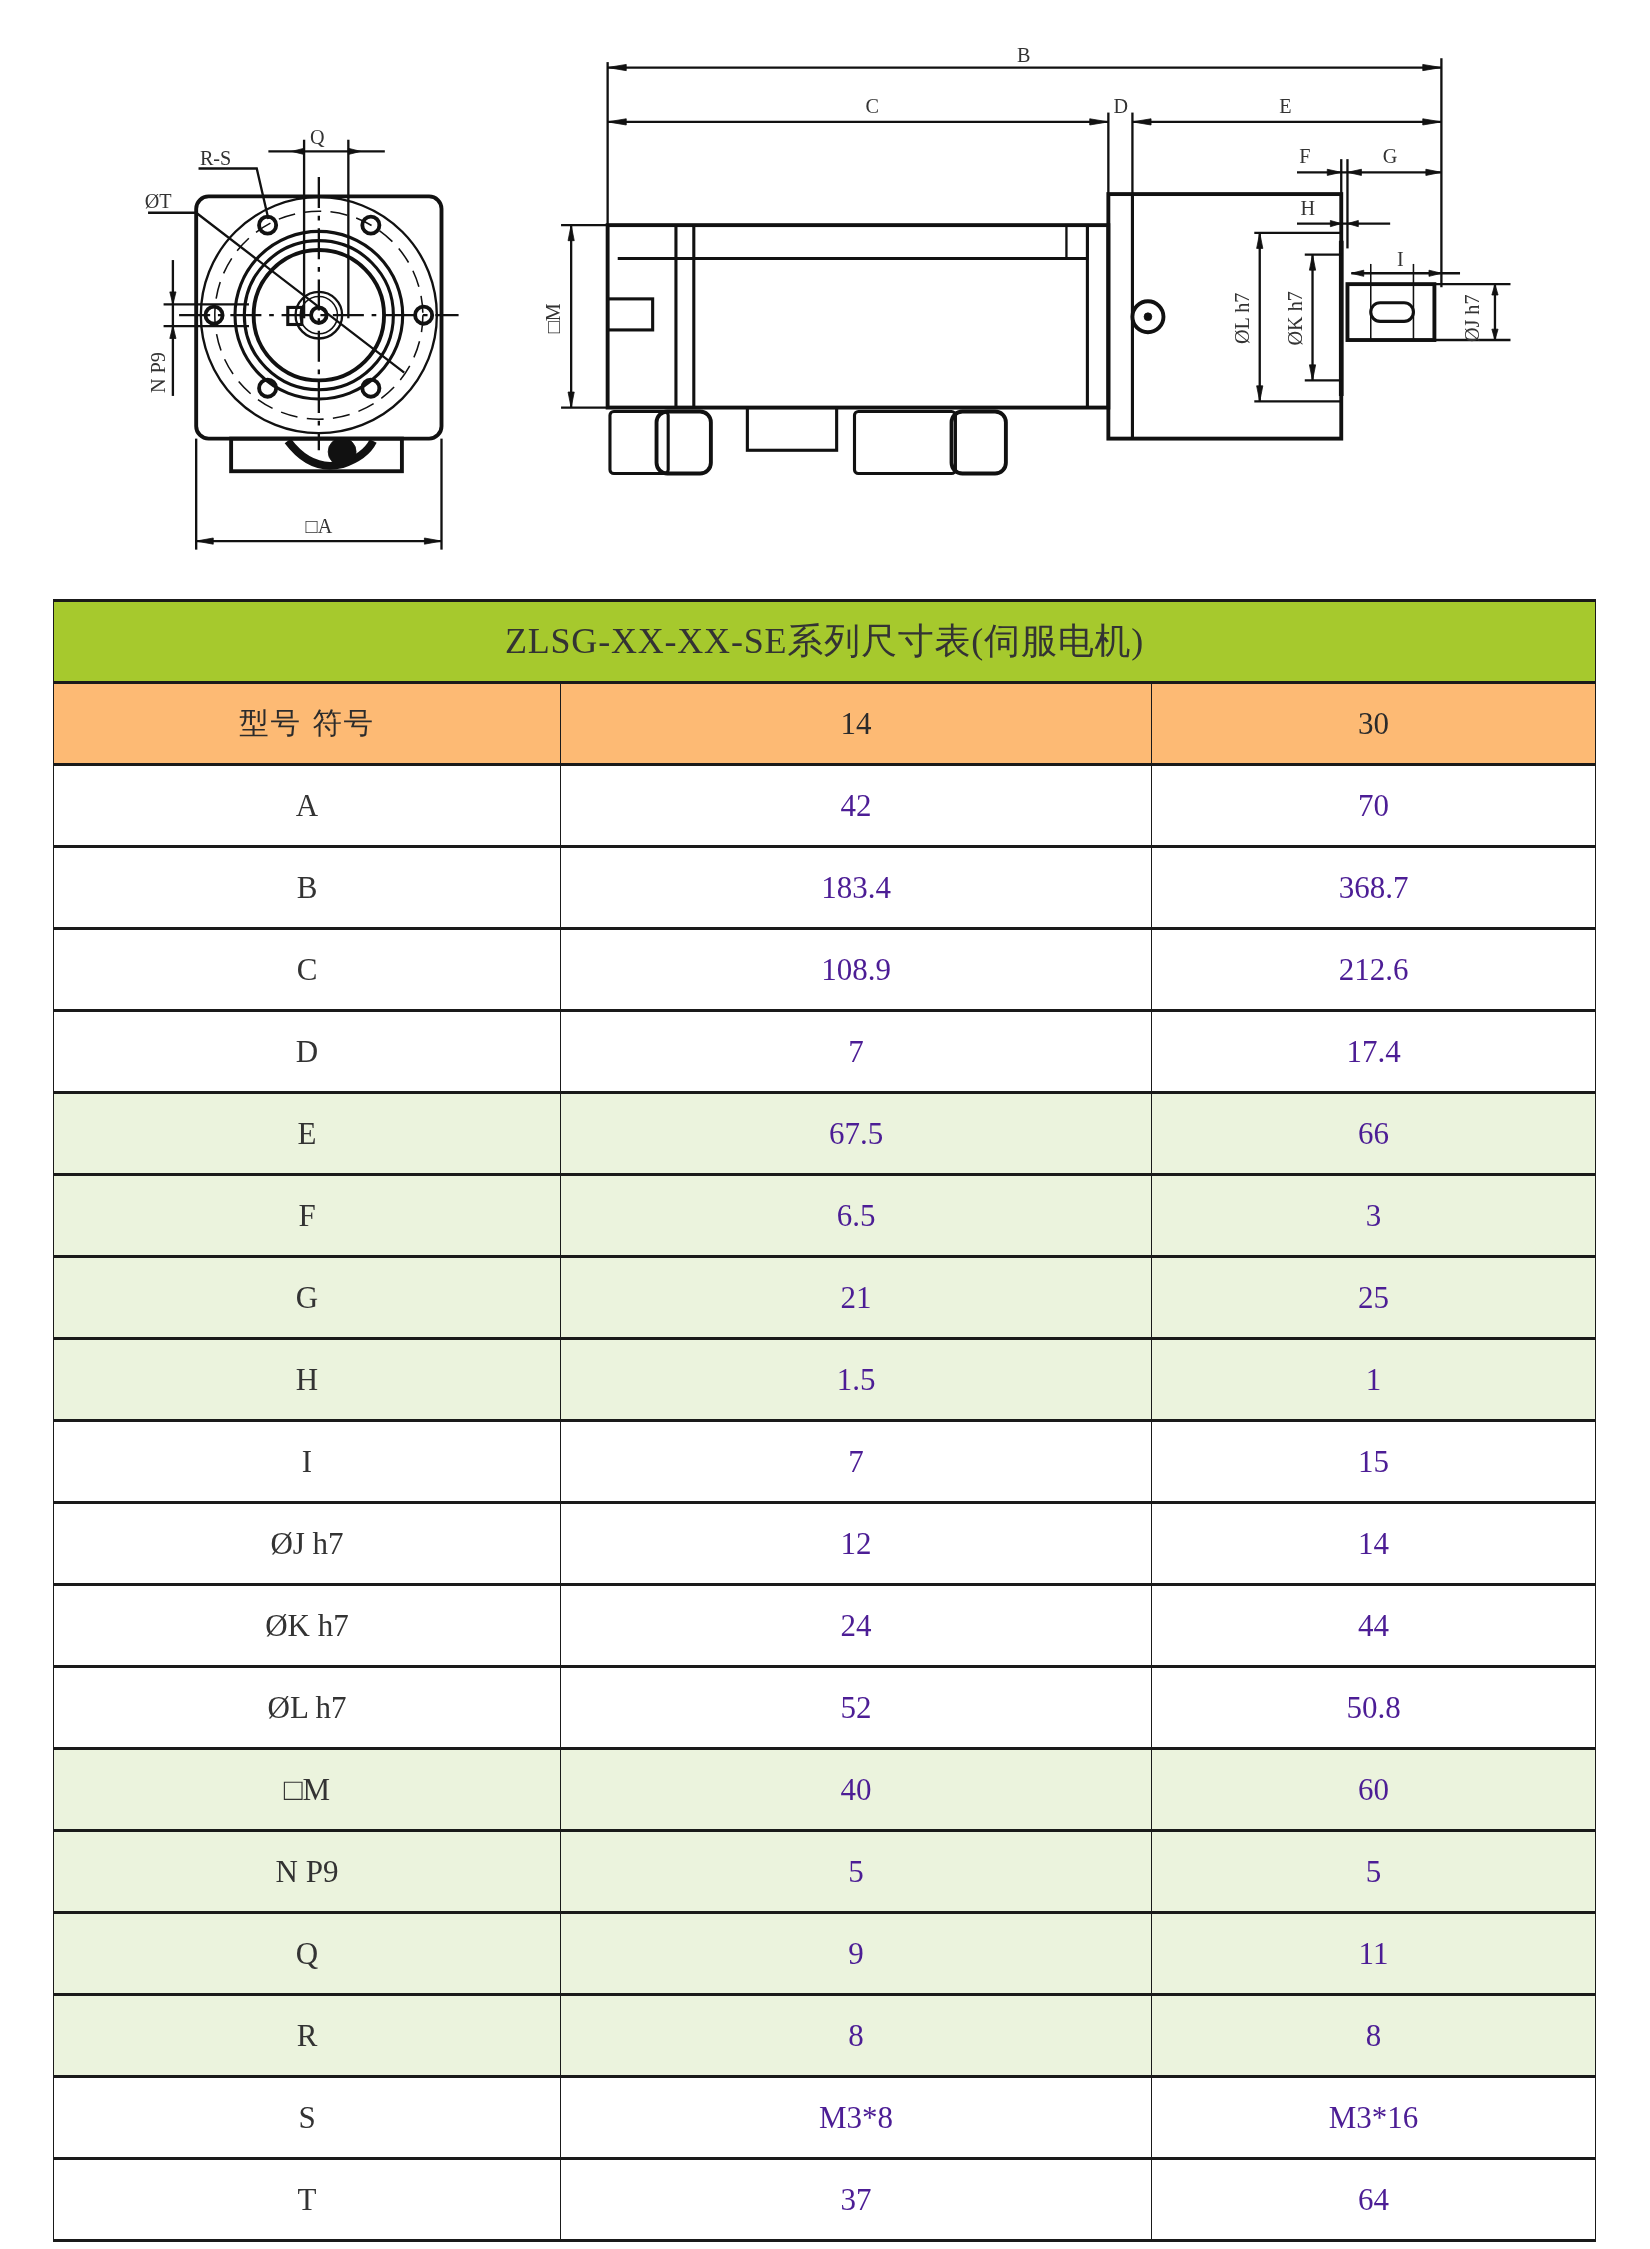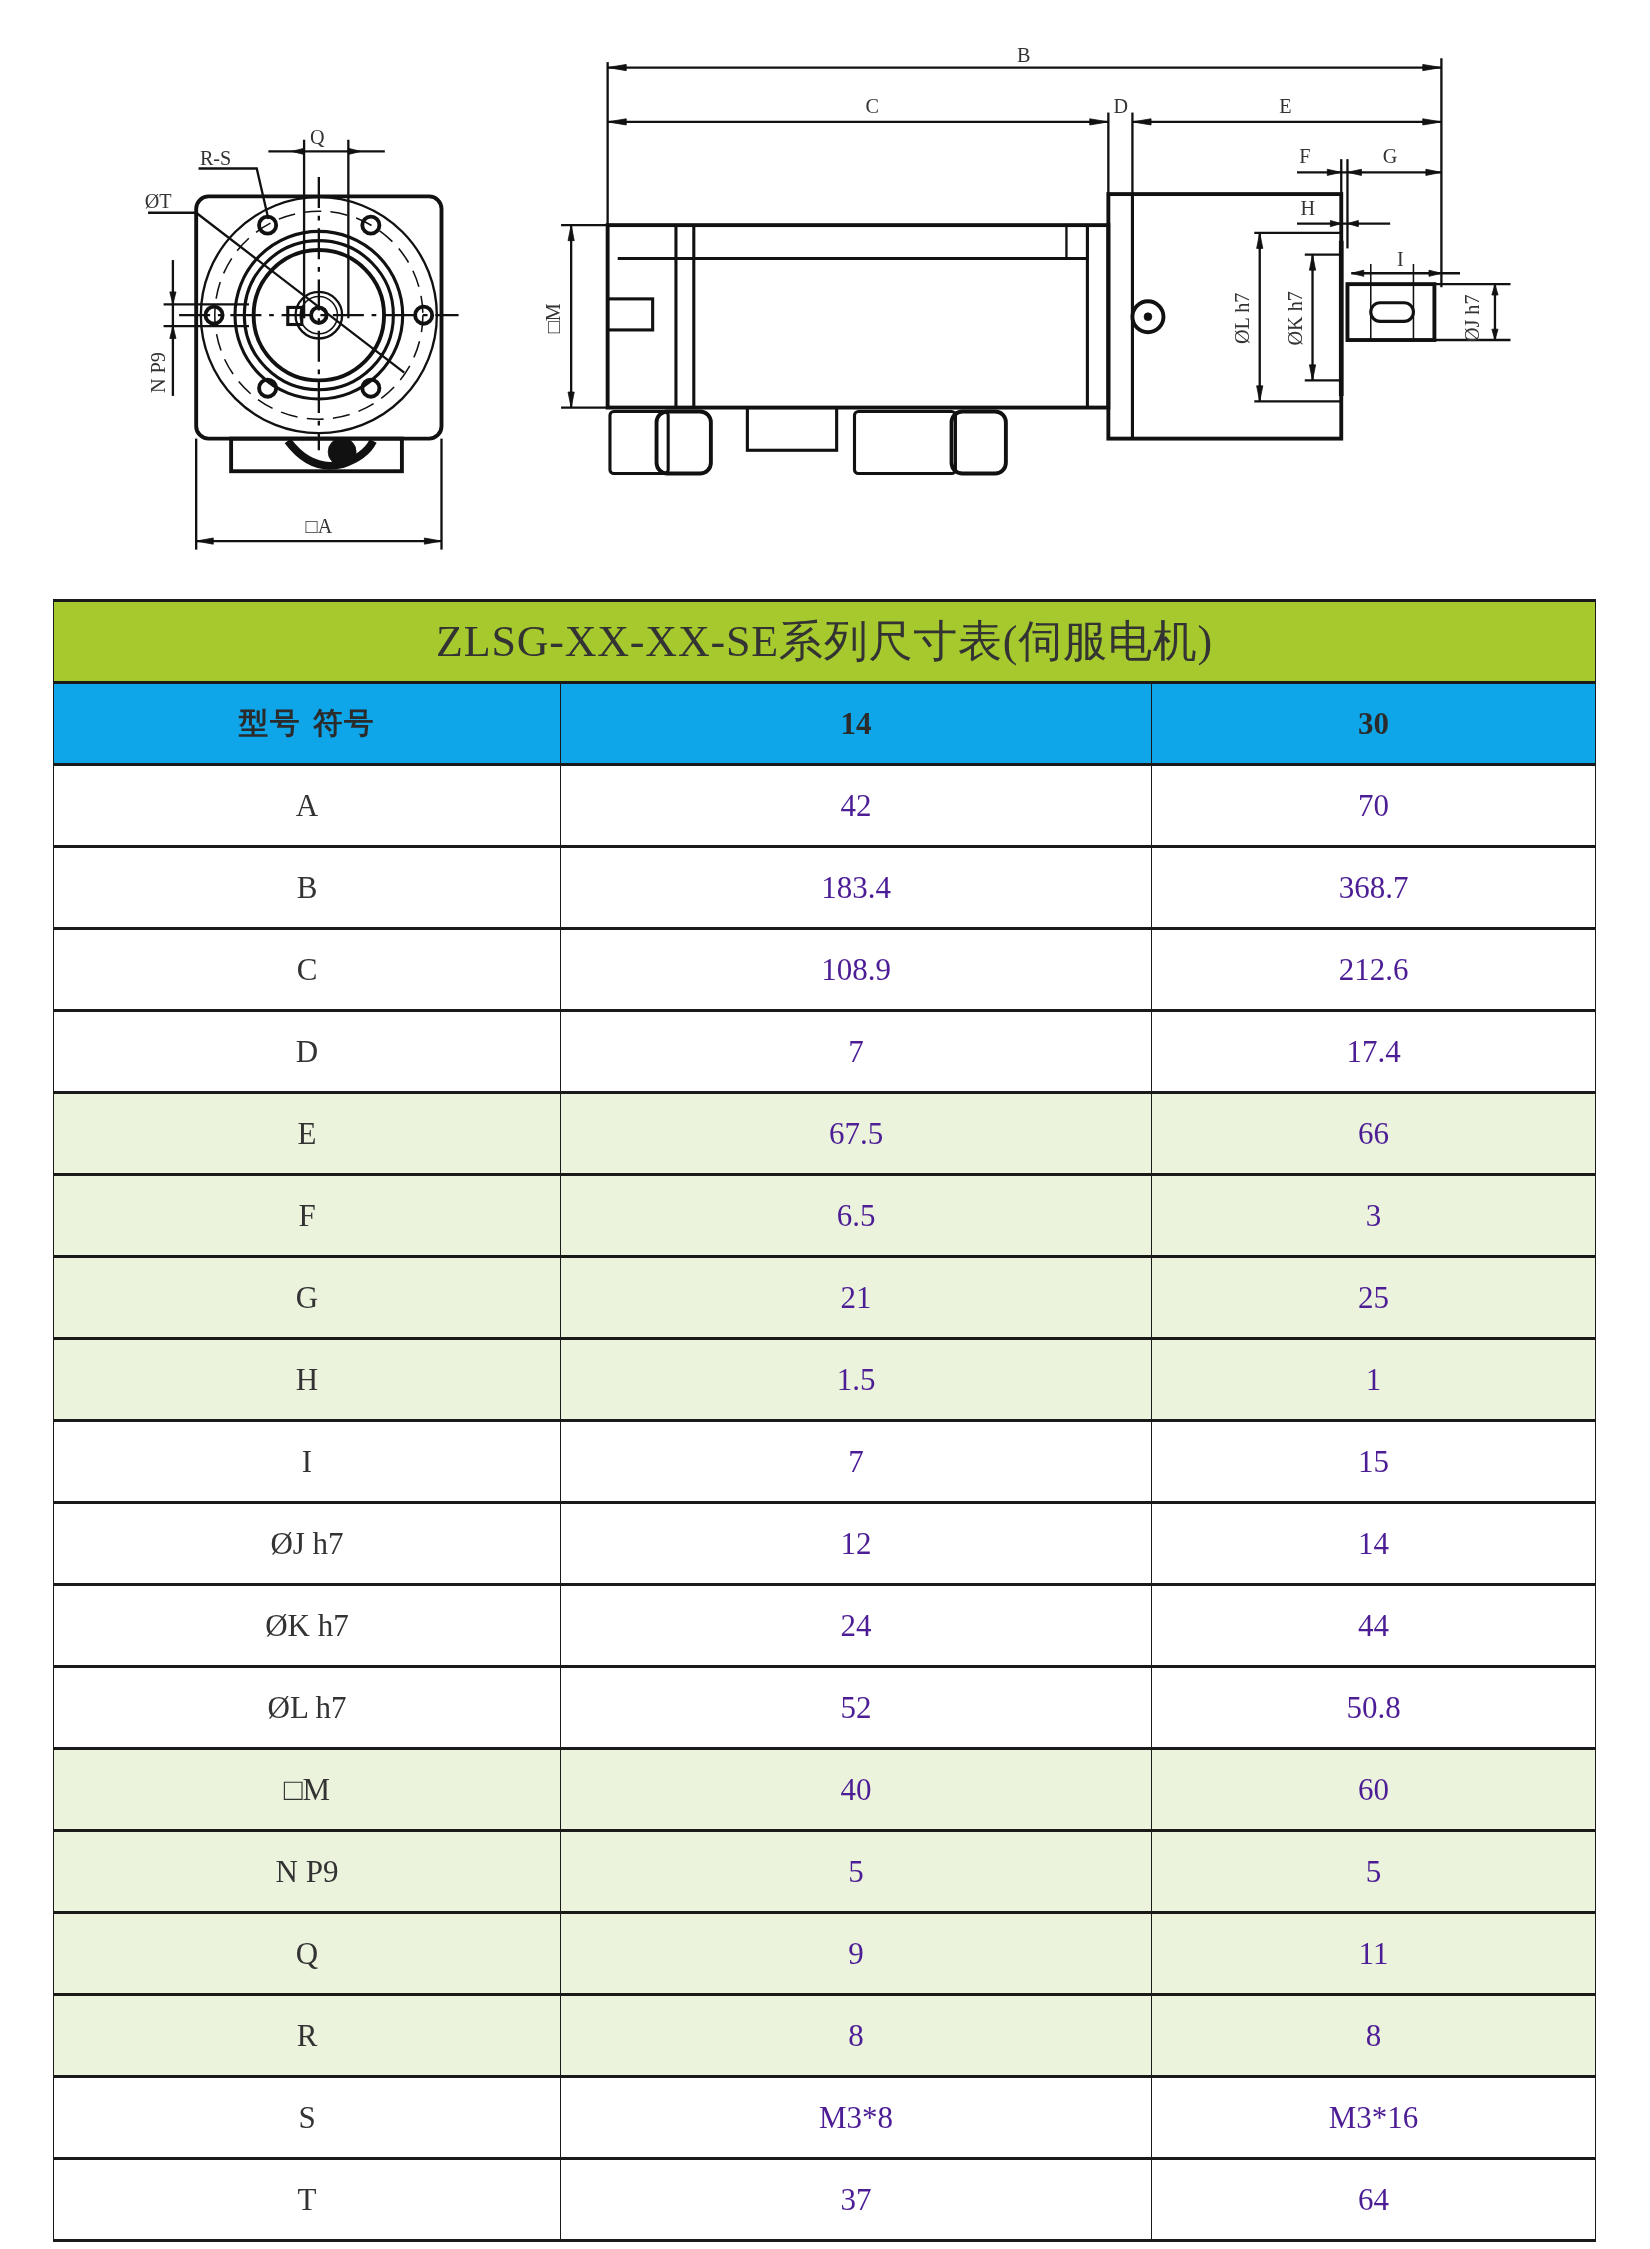--- a/index.html
+++ b/index.html
@@ -6,23 +6,23 @@
   body { width: 1650px; height: 2250px; position: relative; overflow: hidden;
          font-family: "Liberation Serif", "DejaVu Serif", serif; color: #222; }
   .drawing { position: absolute; left: 0; top: 0; width: 1650px; height: 590px; }
   .drawing svg { width: 1650px; height: 590px; display: block; }
   .dlabel { font-family: "Liberation Serif", "DejaVu Serif", serif; font-size: 26px; fill: #333; }
   .spec-table { position: absolute; left: 53px; top: 599px; width: 1541px;
                 border-collapse: collapse; table-layout: fixed; }
   .spec-table td, .spec-table th { border: 1.6px solid #1a1a1a; text-align: center;
                 vertical-align: middle; padding: 0; }
   .spec-table tr { height: 82px; }
-  .title-row th { background: #a6c92d; font-weight: normal; font-size: 44px; color: #333;
+  .title-row th { background: #a6c92d; font-weight: normal; font-size: 36px; color: #333;
                   letter-spacing: 0.8px; border-top: 3.9px solid #1a1a1a; border-bottom: 3.9px solid #1a1a1a; }
-  .head-row th { background: #0ea5e9; font-weight: bold; font-size: 31px; color: #2b2b2b;
+  .head-row th { background: #fdba74; font-weight: normal; font-size: 31px; color: #2b2b2b;
                  border-bottom: 3.9px solid #1a1a1a; }
   .head-row th.sym { font-family: "DejaVu Sans", sans-serif; font-size: 29.5px; letter-spacing: 1.6px; }
   .data-row td { font-size: 31px; color: #4c1d95; border-bottom: 3.1px solid #1a1a1a; }
   .data-row.white td { background: #ffffff; }
   .data-row.tint td { background: #ebf3dd; }
   .data-row td.sym { color: #333; }
   .col1 { width: 507px; } .col2 { width: 591px; } .col3 { width: 444px; }
 </style>
 </head>
 <body>

